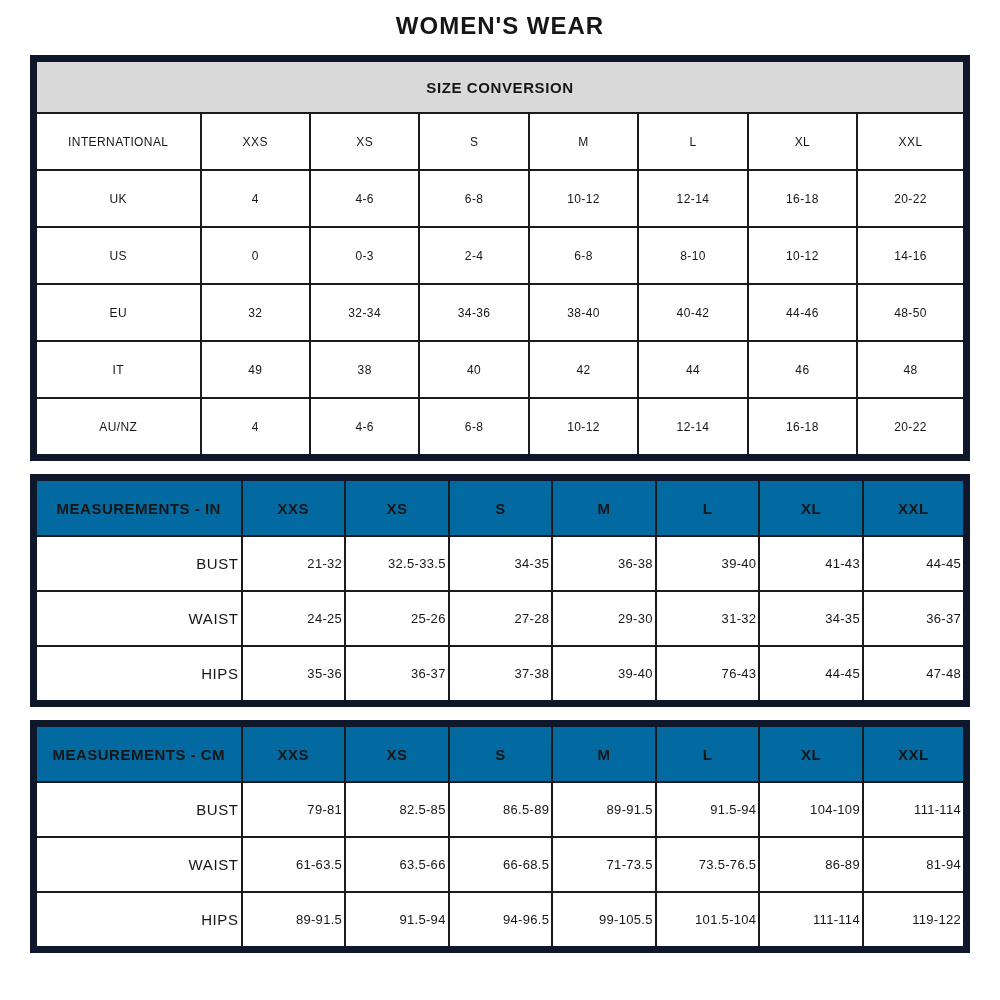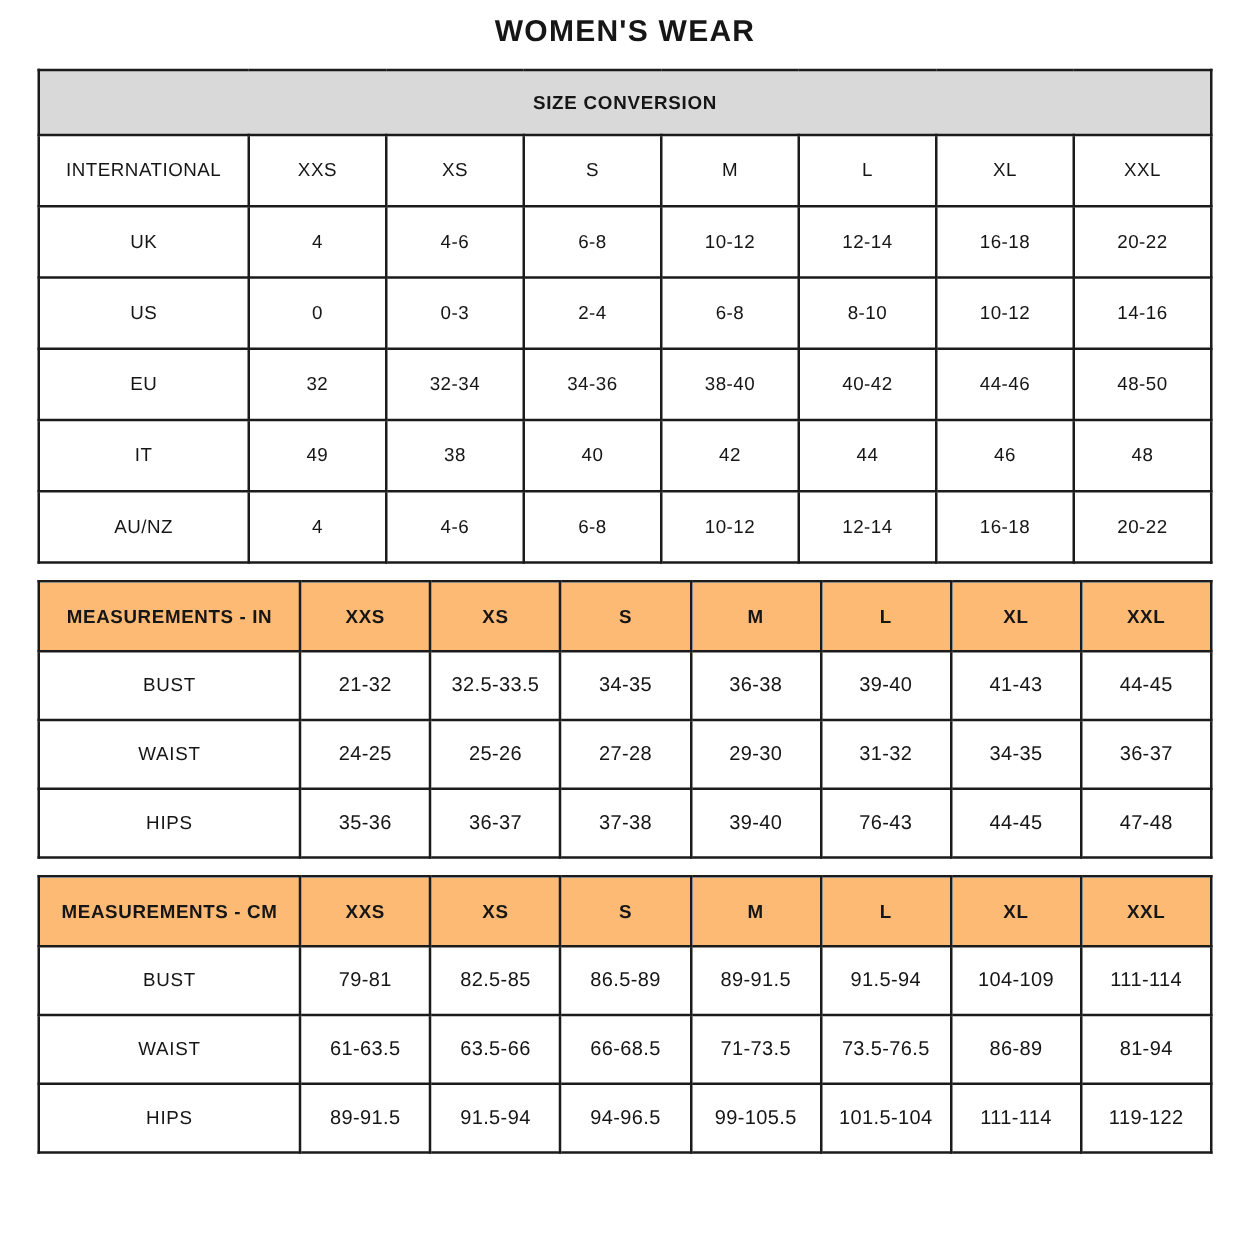--- a/index.html
+++ b/index.html
@@ -19,62 +19,63 @@
     text-align: center;
     font-size: 24px;
     font-weight: bold;
     letter-spacing: 1px;
     margin: 4px 0 15px 0;
   }
   table {
     width: 100%;
     border-collapse: collapse;
     table-layout: fixed;
-    border: 1px solid #0f172a;
+    border: 7px solid #0f172a;
   }
   td {
     border: 2px solid #1b1b1b;
     text-align: center;
     vertical-align: middle;
     padding: 0 2px;
     overflow: hidden;
   }
   
   .sc td {
     height: 55px;
-    font-size: 15px;
+    font-size: 12px;
     letter-spacing: 0.4px;
   }
   .sc .table-banner {
     height: 50px;
     background: #d9d9d9;
     font-weight: bold;
     font-size: 15px;
     letter-spacing: 0.6px;
   }
   
   .mt {
     margin-top: 13px;
   }
   .mt .head-row td {
     height: 54px;
-    background: #fdba74;
+    background: #0369a1;
     font-weight: bold;
     font-size: 15px;
     letter-spacing: 0.5px;
   }
   .mt tbody td {
     height: 53px;
+    text-align: right;
   }
   .mt .row-label {
     font-size: 15px;
     letter-spacing: 0.6px;
   }
   .mt td.val-sm {
-    font-size: 16px;
+    font-size: 13px;
     letter-spacing: 0.3px;
   }
 </style>
 </head>
 <body>
 
 <h1 class="page-title">WOMEN'S WEAR</h1>
 
 <table class="sc">
   <colgroup>

